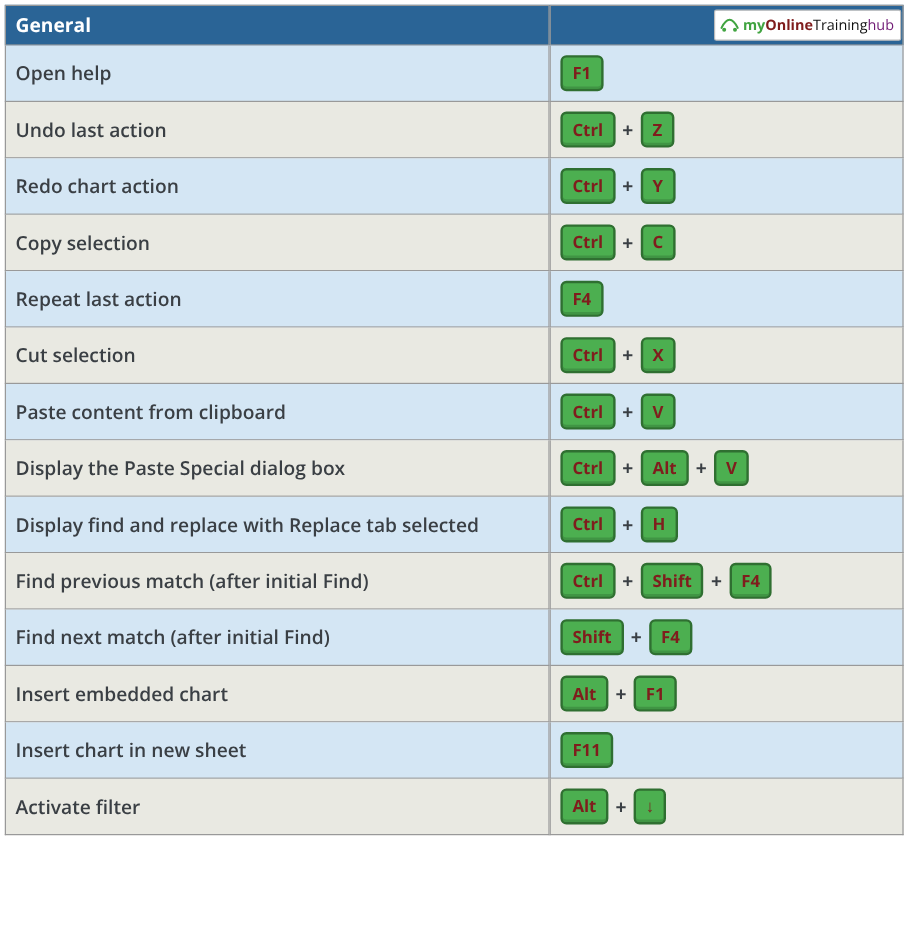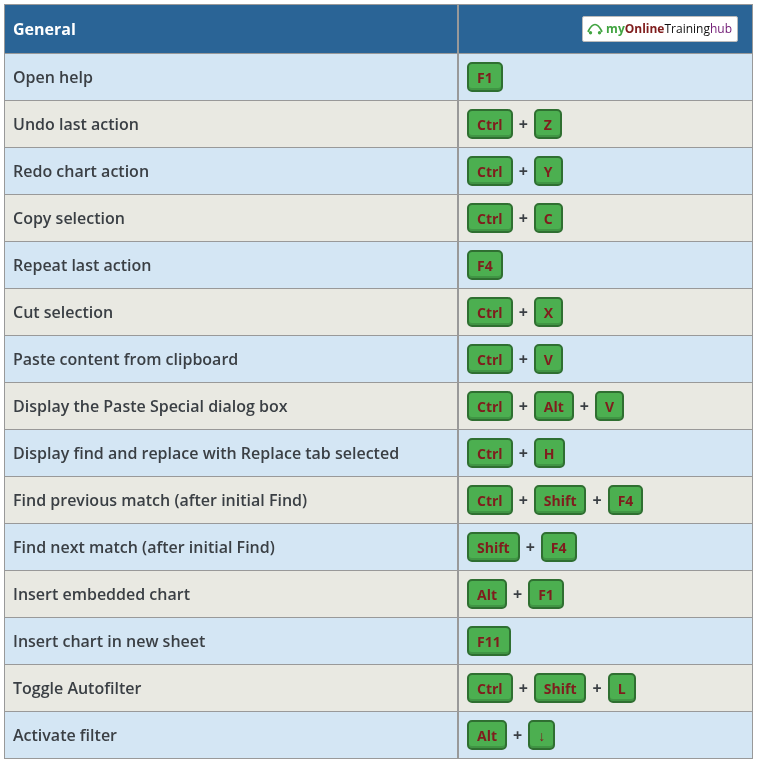--- a/index.html
+++ b/index.html
@@ -14,30 +14,30 @@
   .table {
     width: 100%;
     border-collapse: separate;
     border-spacing: 0;
   }
   .header-row td {
     background: #2a6496;
     color: #fff;
     font-weight: 700;
     font-size: 16px;
-    height: 50px;
+    height: 34px;
     vertical-align: middle;
     border: 1px solid #999;
   }
   .header-row td.left {
     padding: 0 10px 0 8px;
   }
   .header-row td.right {
     text-align: right;
-    padding-right: 14px;
+    padding-right: 1px;
     padding-top: 1px;
     padding-bottom: 1px;
   }
   .logo-box {
     display: inline-flex;
     align-items: center;
     background: #fff;
     border: 1px solid #bbb;
     padding: 1px 5px 1px 3px;
     height: 26px;
@@ -230,32 +230,20 @@
       </tr>
       <tr class="body-row">
         <td class="desc-cell">Insert chart in new sheet</td>
         <td class="keys-cell">
           <div class="key-seq">
             <span class="key">F11</span>
           </div>
         </td>
       </tr>
       <tr class="body-row">
-        <td class="desc-cell">Toggle Autofilter</td>
-        <td class="keys-cell">
-          <div class="key-seq">
-            <span class="key">Ctrl</span>
-            <span class="plus">+</span>
-            <span class="key">Shift</span>
-            <span class="plus">+</span>
-            <span class="key">L</span>
-          </div>
-        </td>
-      </tr>
-      <tr class="body-row">
         <td class="desc-cell">Activate filter</td>
         <td class="keys-cell">
           <div class="key-seq">
             <span class="key">Alt</span>
             <span class="plus">+</span>
             <span class="key">↓</span>
           </div>
         </td>
       </tr>
     </tbody>

